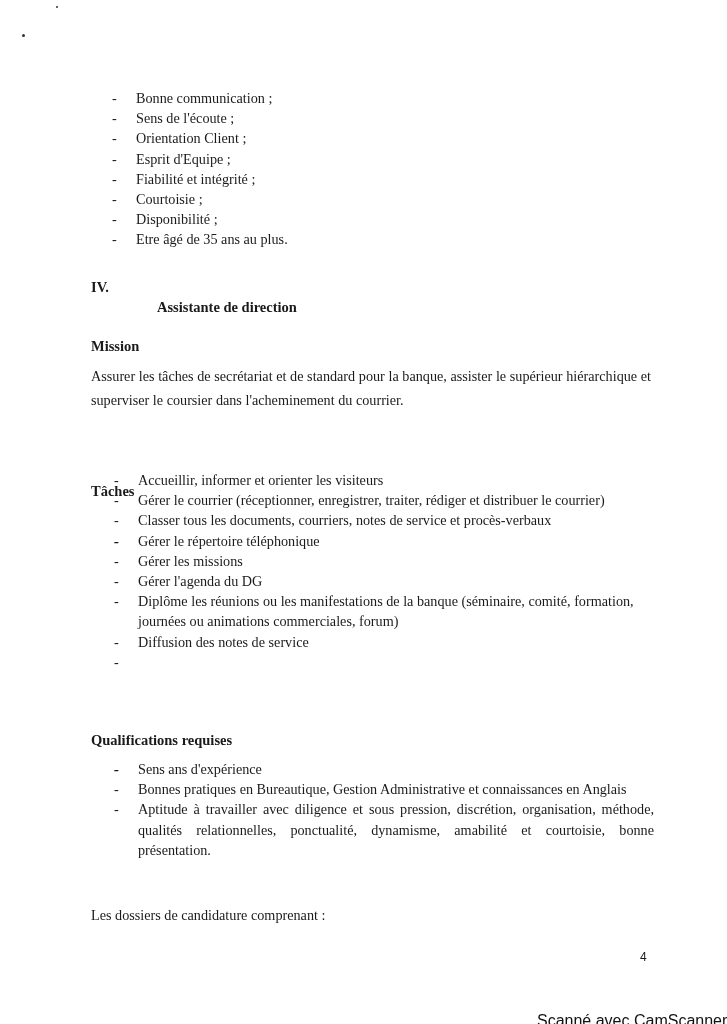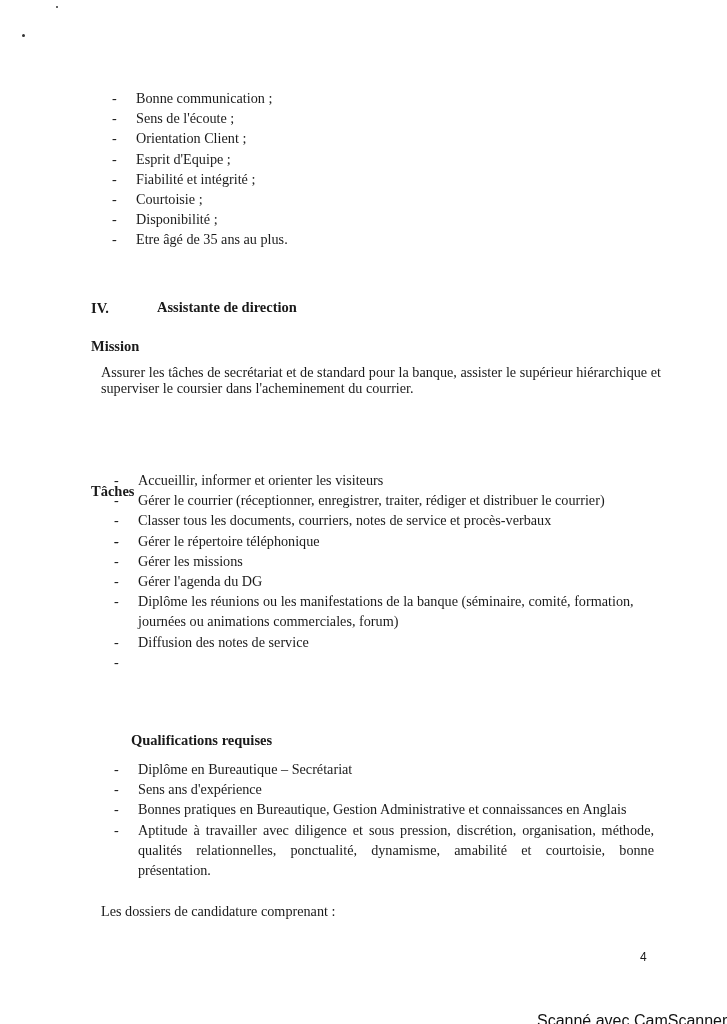--- a/index.html
+++ b/index.html
@@ -6,21 +6,21 @@
   body {
     width: 727px; height: 1024px; background: #ffffff; position: relative; overflow: hidden;
     font-family: "Liberation Serif", "DejaVu Serif", serif; color: #1a1a1a;
   }
   .page { position: absolute; left: 0; top: 0; width: 727px; height: 1024px; }
   .speck { position: absolute; width: 3px; height: 3px; background: #333; border-radius: 50%; }
   .list { position: absolute; margin: 0; padding: 0; list-style: none; font-size: 14.2px; line-height: 20.2px; }
   .list li { position: relative; padding-left: 24px; }
   .list li .dash { position: absolute; left: 0; top: 0; }
   .heading { position: absolute; font-weight: bold; font-size: 14.5px; }
-  .para { position: absolute; font-size: 14.2px; line-height: 16px; text-align: justify; margin-left: 10px; }
+  .para { position: absolute; font-size: 14.2px; line-height: 24px; text-align: justify; }
   .pagenum { position: absolute; font-family: "Liberation Sans", sans-serif; font-size: 12px; }
   .watermark { position: absolute; font-family: "Liberation Sans", sans-serif; font-size: 16px; color: #111; white-space: nowrap; }
 </style>
 </head>
 <body>
 
 <div class="page">
   <div class="speck" style="left:22px; top:34px;"></div>
   <div class="speck" style="left:56px; top:6px; width:2px; height:2px;"></div>
 
@@ -28,43 +28,43 @@
     <li><span class="dash">-</span><span>Bonne communication ;</span></li>
     <li><span class="dash">-</span><span>Sens de l'écoute ;</span></li>
     <li><span class="dash">-</span><span>Orientation Client ;</span></li>
     <li><span class="dash">-</span><span>Esprit d'Equipe ;</span></li>
     <li><span class="dash">-</span><span>Fiabilité et intégrité ;</span></li>
     <li><span class="dash">-</span><span>Courtoisie ;</span></li>
     <li><span class="dash">-</span><span>Disponibilité ;</span></li>
     <li><span class="dash">-</span><span>Etre âgé de 35 ans au plus.</span></li>
   </ul>
 
-  <div class="heading" style="left:91px; top:300px;">IV.</div>
+  <div class="heading" style="left:91px; top:279px;">IV.</div>
   <div class="heading" style="left:157px; top:299px;">Assistante de direction</div>
 
   <div class="heading" style="left:91px; top:338px;">Mission</div>
   <div class="para" style="left:91px; top:364px; width:560px;">Assurer les tâches de secrétariat et de standard pour la banque, assister le supérieur hiérarchique et superviser le coursier dans l'acheminement du courrier.</div>
 
   <div class="heading" style="left:91px; top:443px;margin-top:40px;">Tâches</div>
   <ul class="list" style="left:114px; top:470px; width:540px;">
     <li><span class="dash">-</span><span>Accueillir, informer et orienter les visiteurs</span></li>
     <li><span class="dash">-</span><span>Gérer le courrier (réceptionner, enregistrer, traiter, rédiger et distribuer le courrier)</span></li>
     <li><span class="dash">-</span><span>Classer tous les documents, courriers, notes de service et procès-verbaux</span></li>
     <li><span class="dash">-</span></li>
     <li><span class="dash">-</span><span>Gérer le répertoire téléphonique</span></li>
     <li><span class="dash">-</span><span>Gérer les missions</span></li>
     <li><span class="dash">-</span><span>Gérer l'agenda du DG</span></li>
     <li><span class="dash">-</span><span>Diplôme les réunions ou les manifestations de la banque (séminaire, comité, formation, journées ou animations commerciales, forum)</span></li>
     <li><span class="dash">-</span><span>Diffusion des notes de service</span></li>
     <li><span class="dash">-</span></li>
   </ul>
 
-  <div class="heading" style="left:91px; top:732px;margin-left:40px;">Qualifications requises</div>
+  <div class="heading" style="left:91px; top:732px;">Qualifications requises</div>
   <ul class="list" style="left:114px; top:759px; width:540px; text-align: justify;">
-    <li><span class="dash">-</span><span>Diplôme en Bureautique – Secrétariat</span></li>
+    <li><span class="dash">-</span></li>
     <li><span class="dash">-</span><span>Sens ans d'expérience</span></li>
     <li><span class="dash">-</span><span>Bonnes pratiques en Bureautique, Gestion Administrative et connaissances en Anglais</span></li>
     <li><span class="dash">-</span><span>Aptitude à travailler avec diligence et sous pression, discrétion, organisation, méthode, qualités relationnelles, ponctualité, dynamisme, amabilité et courtoisie, bonne présentation.</span></li>
   </ul>
 
   <div class="para" style="left:91px; top:903px;">Les dossiers de candidature comprenant :</div>
 
   <div class="pagenum" style="left:640px; top:950px;">4</div>
 
   <div class="watermark" style="left:537px; top:1012px;">Scanné avec CamScanner</div>

